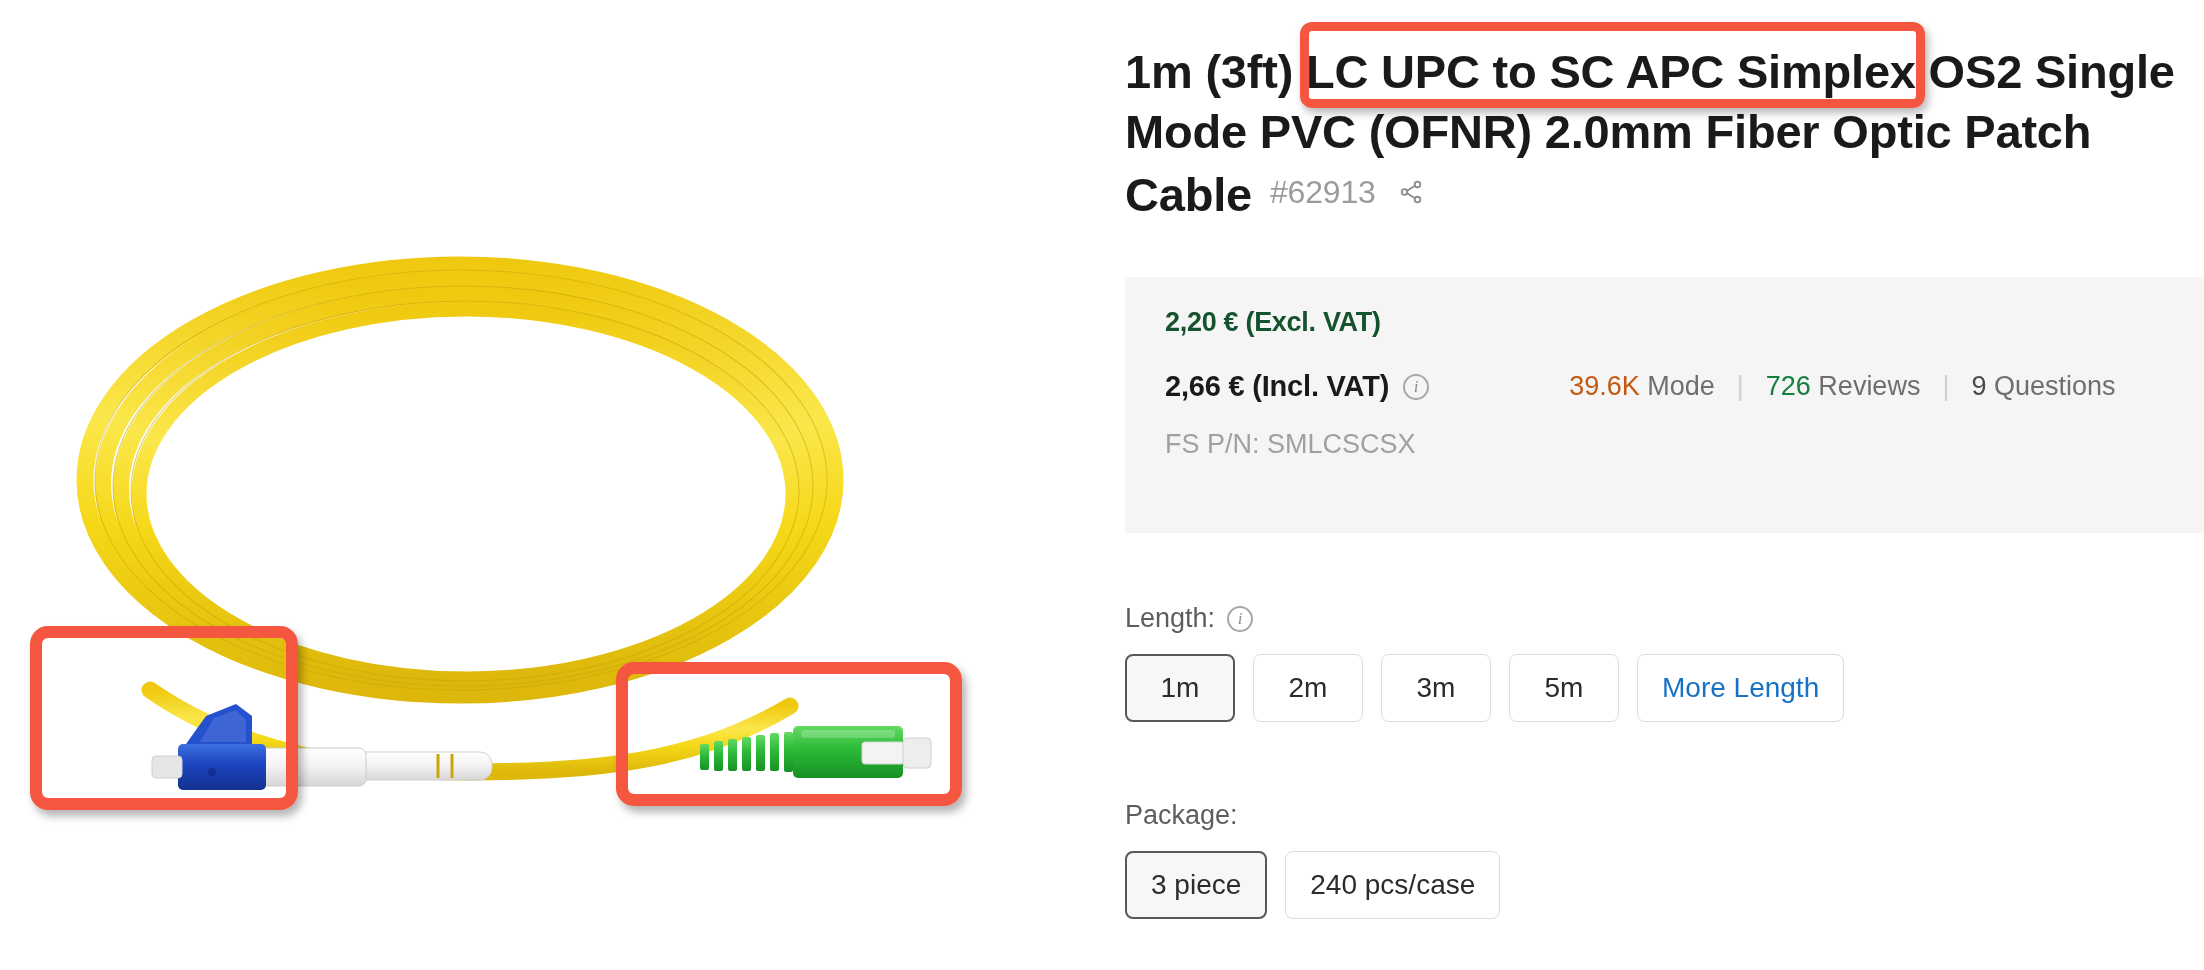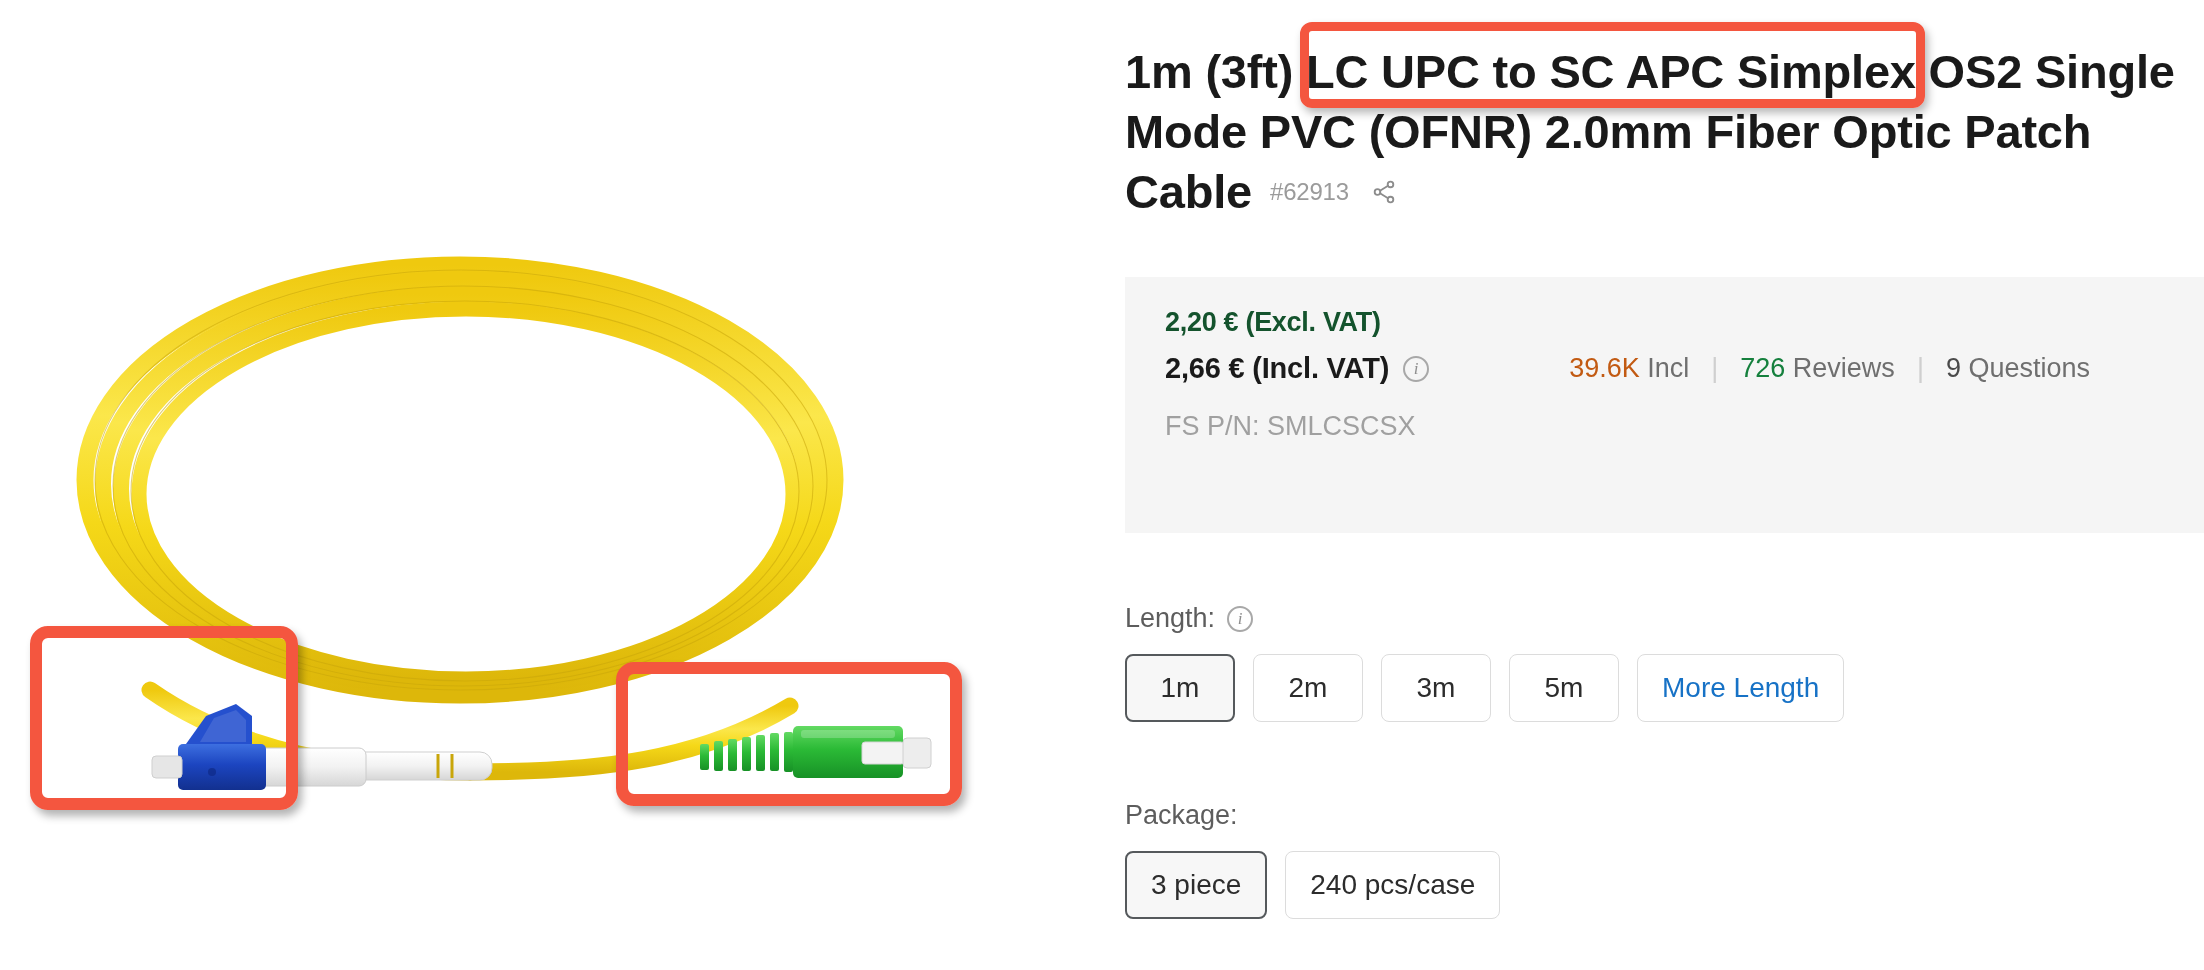--- a/index.html
+++ b/index.html
@@ -60,21 +60,21 @@
     max-width: 1060px;
   }
   #title-meta {
     display: inline-flex;
     align-items: center;
     gap: 22px;
     margin-left: 18px;
     vertical-align: 8px;
   }
   #product-sku {
-    font-size: 24px;
+    font-size: 32px;
     color: #9b9b9b;
     font-weight: normal;
   }
   #share-icon { display: inline-flex; width: 26px; height: 26px; color: #8c8c8c; }
   #share-icon svg { width: 26px; height: 26px; }
 
   
   #anno-title {
     position: absolute;
     left: 175px; top: 22px;
@@ -95,21 +95,21 @@
   }
   #price-main {
     font-size: 27px;
     font-weight: bold;
     color: #14532d;
     letter-spacing: -0.3px;
   }
   #price-row2 {
     display: flex;
     align-items: center;
-    margin-top: 14px;
+    margin-top: 32px;
   }
   #price-incl {
     font-size: 29px;
     font-weight: bold;
     color: #1a1a1a;
     letter-spacing: -0.2px;
   }
   .info-icon {
     display: inline-flex;
     align-items: center; justify-content: center;
@@ -289,21 +289,21 @@
     </div>
 
     <div id="price-panel">
       <div id="price-main">2,20 € (Excl. VAT)</div>
 
       <div id="price-row2">
         <span id="price-incl">2,66 € (Incl. VAT)</span>
         <span class="info-icon">i</span>
 
         <span id="stats">
-          <span class="stat"><span class="num-sold">39.6K</span><span> Incl</span></span>
+          <span class="stat"><span class="num-sold">39.6K</span><span> Mode</span></span>
           <span class="sep">|</span>
           <span class="stat"><span class="num-review">726</span><span> Reviews</span></span>
           <span class="sep">|</span>
           <span class="stat"><span class="num-quest">9</span><span> Questions</span></span>
         </span>
       </div>
 
       <div id="price-pn">FS P/N: SMLCSCSX</div>
     </div>
 

